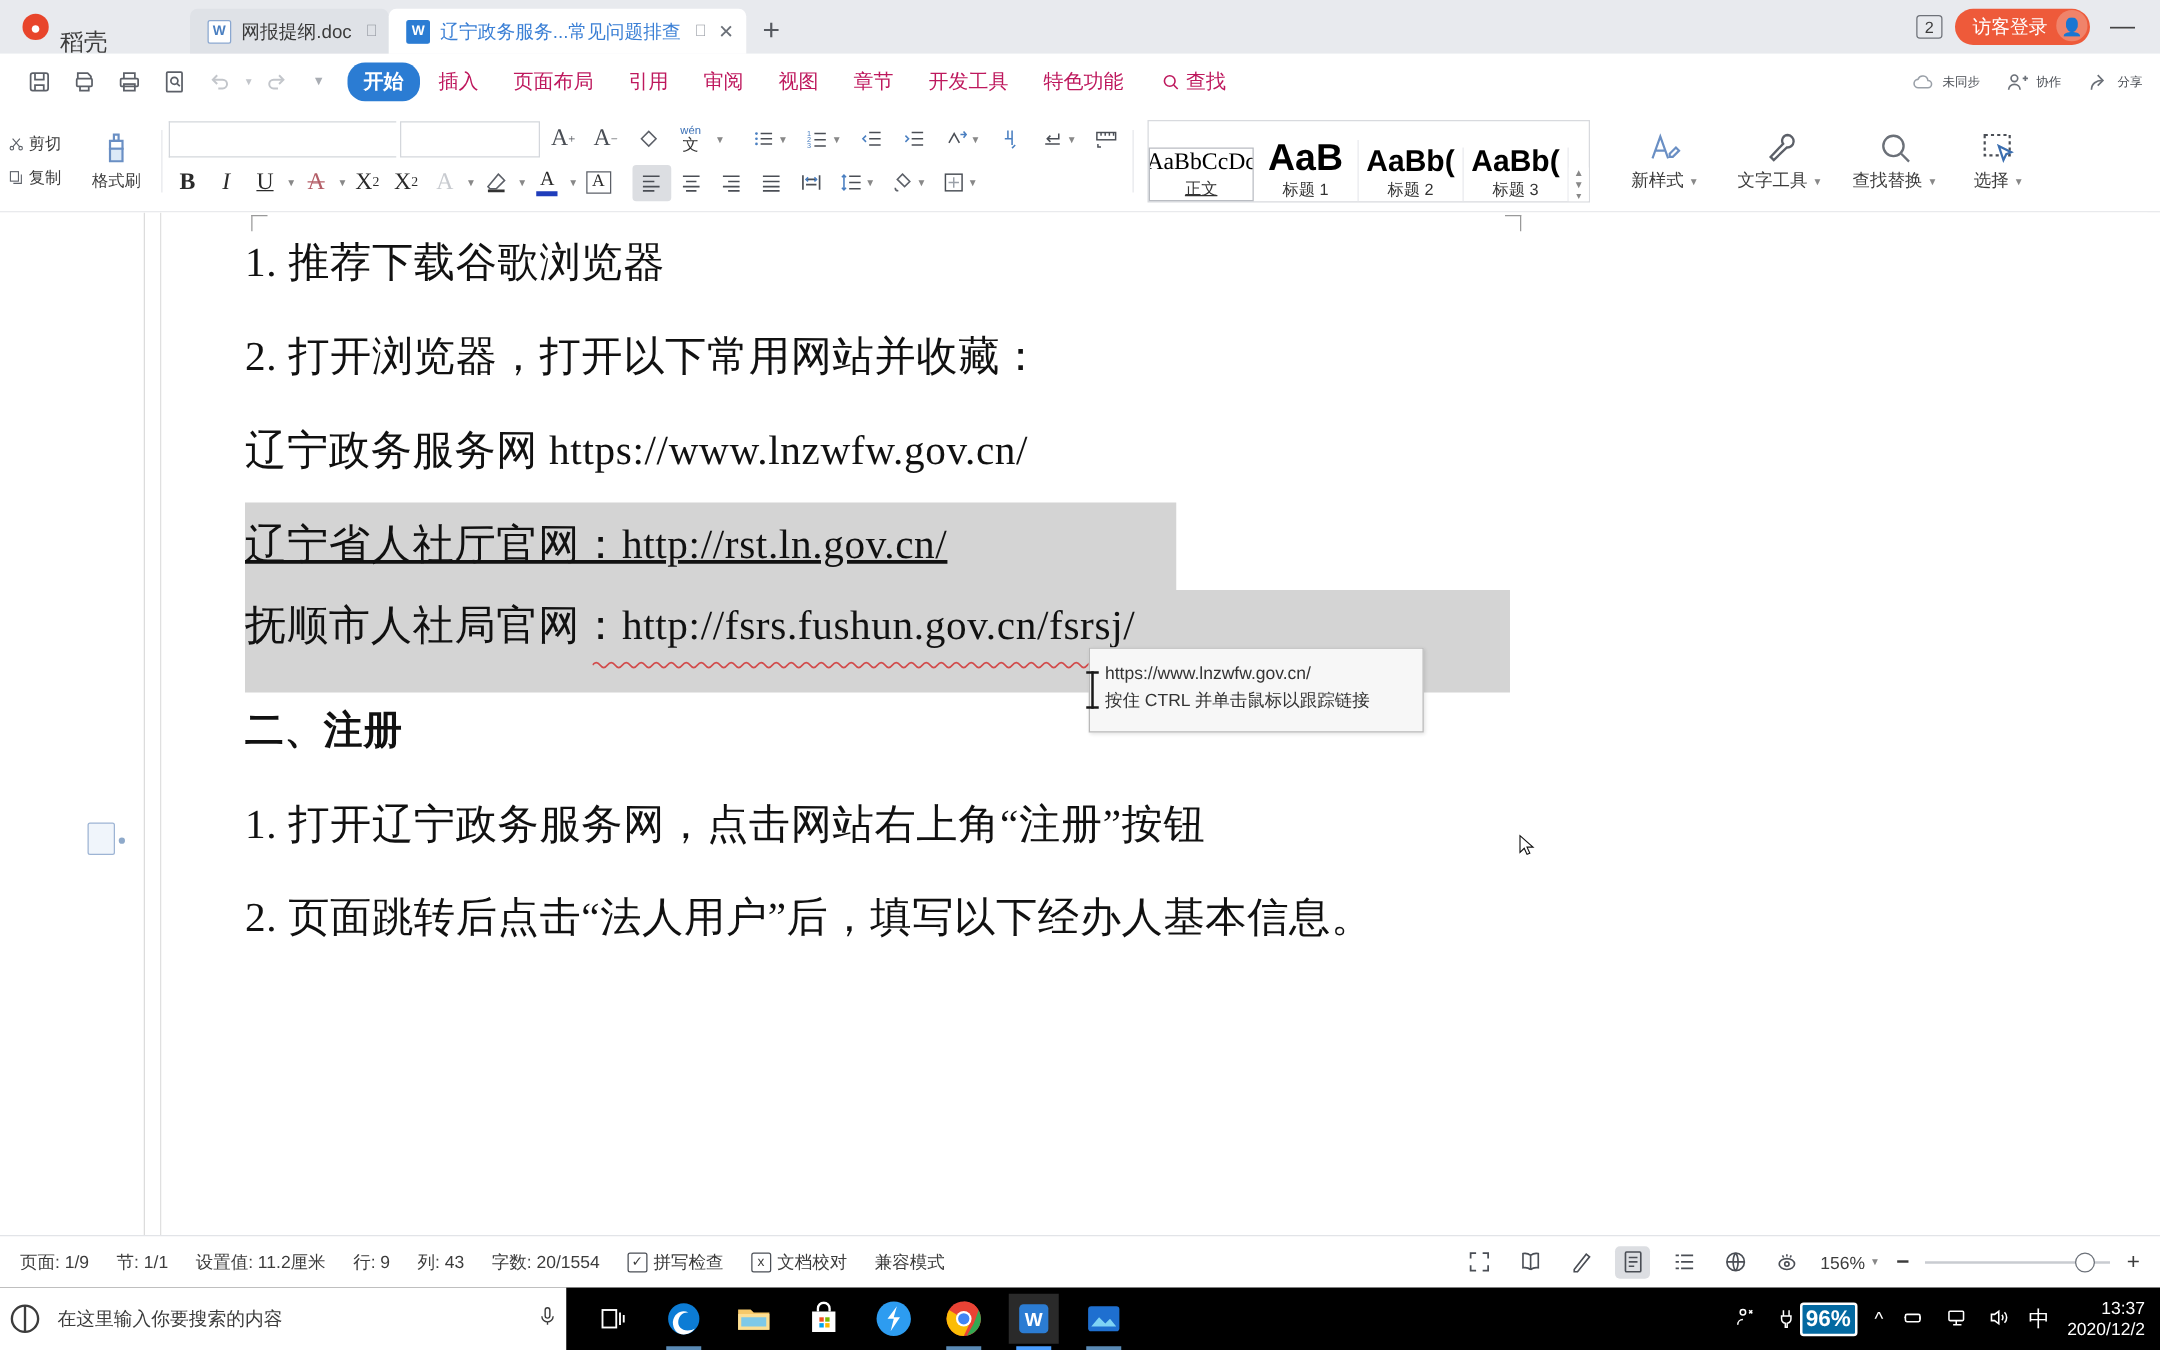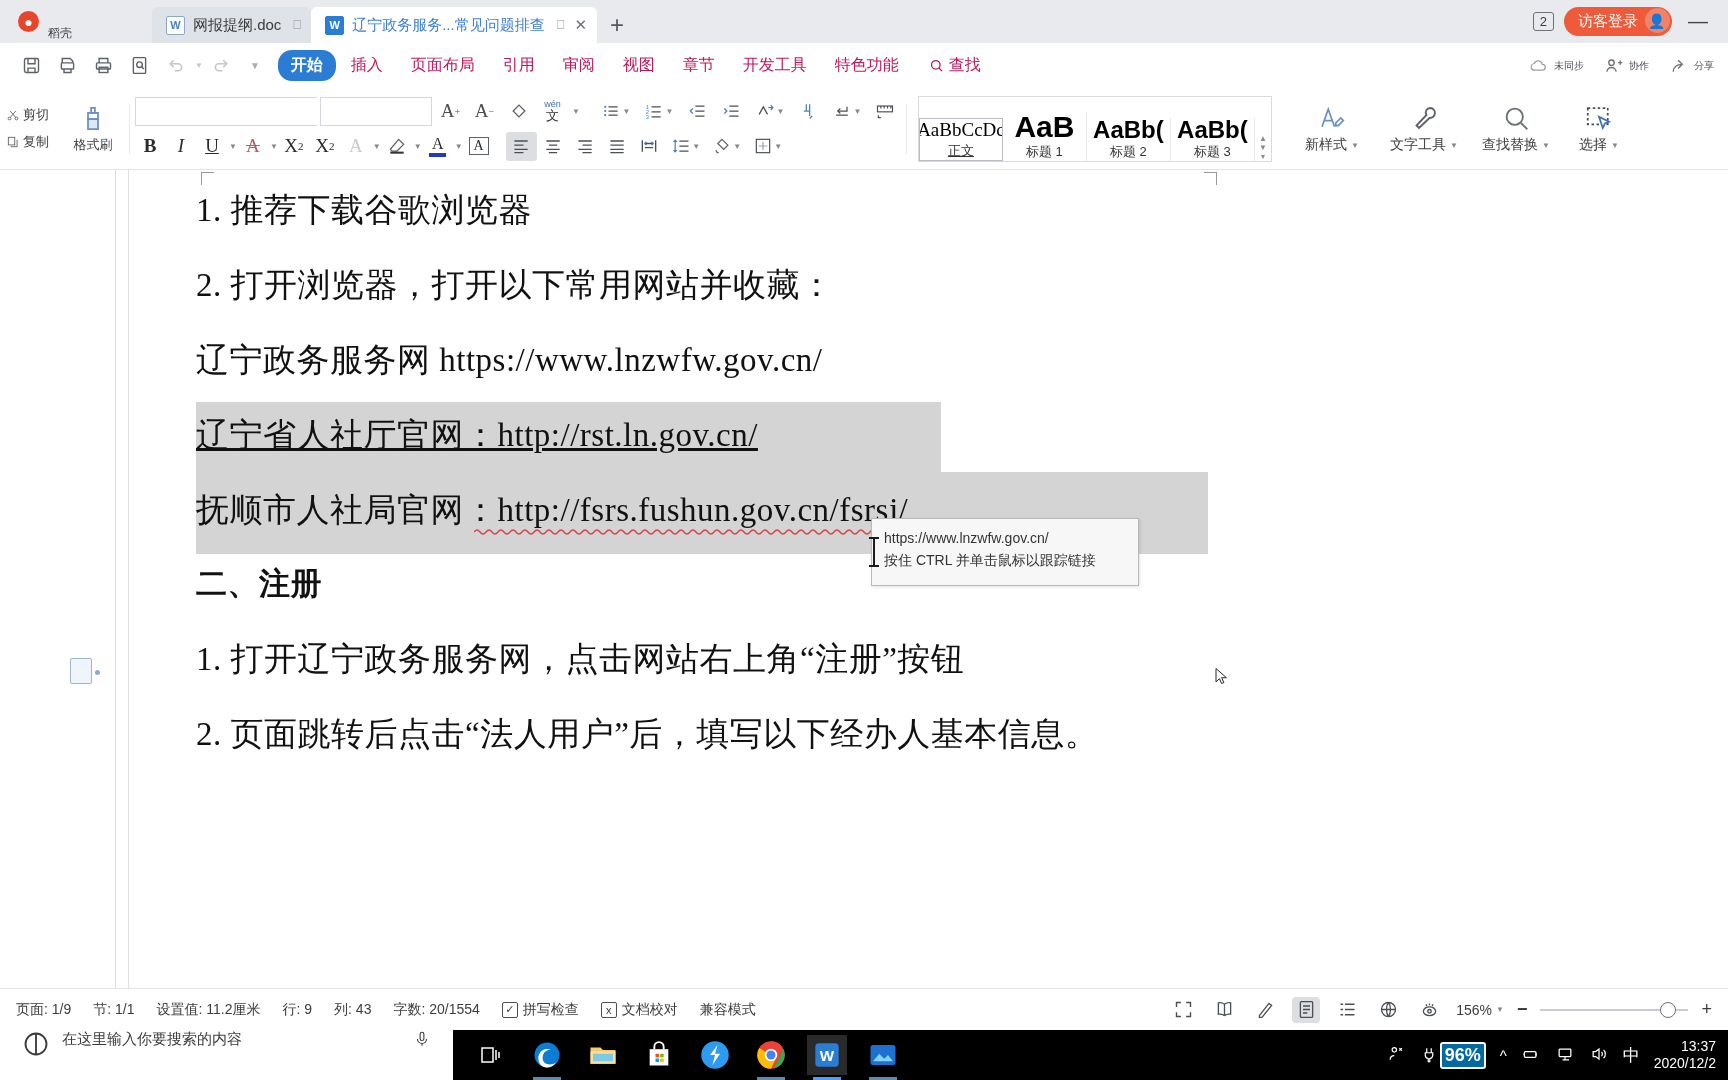--- a/index.html
+++ b/index.html
@@ -20,21 +20,21 @@
   .wps-logo {
     width: 152px; height: 43px; display: flex; align-items: center;
     padding-left: 18px; gap: 9px;
   }
   .wps-logo .mark {
     width: 21px; height: 21px; border-radius: 50%;
     background: #e8452b; position: relative;
     display: flex; align-items: center; justify-content: center;
     color: #fff; font-size: 14px; font-weight: bold;
   }
-  .wps-logo .txt { font-size: 12px; color: #3c3c3c; margin-top: 24px; }
+  .wps-logo .txt { font-size: 19px; color: #3c3c3c; margin-top: 24px; }
 
   .tab {
     height: 36px; display: flex; align-items: center;
     padding: 0 10px 0 14px; gap: 8px;
     font-size: 15px; color: #3c3c3c;
     background: #dfe2e7;
     border-top-left-radius: 6px; border-top-right-radius: 6px;
     position: relative;
   }
   .tab.active { background: #fff; color: #3a7fd5; }
@@ -232,22 +232,22 @@
                   border: 1.8px solid #6b7078; border-radius: 50%; background: #fff; }
   .minus { font-size: 18px; color: #3c3c3c; font-weight: bold; }
   .plus { font-size: 18px; color: #3c3c3c; }
 
   
   .taskbar {
     position: absolute; top: 1030px; left: 0; width: 1728px; height: 50px;
     background: #000; display: flex; align-items: center;
   }
   .start-area {
-    width: 453px; height: 50px; background: #fff; display: flex; align-items: flex-start;
-    gap: 12px; padding: 0 22px;
+    width: 453px; height: 50px; background: #fff; display: flex; align-items: center;
+    gap: 12px; padding: 0 6px;
   }
   .winlogo { width: 28px; height: 28px; display:flex; align-items:center; justify-content:center;}
   .search-txt { font-size: 15px; color: #3c3c3c; flex: 1; }
   .mic { color: #3c3c3c; }
   .tb-icons { display: flex; align-items: center; gap: 16px; padding-left: 18px; }
   .tb-ic { width: 40px; height: 40px; display: flex; align-items: center; justify-content: center;
            position: relative; }
   .tb-ic.active { background: #2a2a2a; }
   .tb-ic.active::after { content:''; position: absolute; bottom: -5px; left: 6px; width: 28px;
                          height: 3px; background: #4a9eff; }
@@ -640,21 +640,21 @@
     <div class="cm tl" style="left:72px; top:2px;"></div>
     <div class="cm tr" style="left:1075px; top:2px;"></div>
 
     <div class="hl-block" style="left:67px; top:232px; width:745px; height:70px;"></div>
     <div class="hl-block" style="left:67px; top:302px; width:1012px; height:82px;"></div>
 
     <div class="ptext" style="left:67px; top:18px;">1. 推荐下载谷歌浏览器</div>
     <div class="ptext" style="left:67px; top:93px;">2. 打开浏览器，打开以下常用网站并收藏：</div>
     <div class="ptext" style="left:67px; top:168px;">辽宁政务服务网 https://www.lnzwfw.gov.cn/</div>
     <div class="ptext" style="left:67px; top:243px;text-decoration:underline;">辽宁省人社厅官网：http://rst.ln.gov.cn/</div>
-    <div class="ptext" style="left:67px; top:318px;">抚顺市人社局官网：http://fsrs.fushun.gov.cn/fsrsj/</div>
+    <div class="ptext" style="left:67px; top:308px;">抚顺市人社局官网：http://fsrs.fushun.gov.cn/fsrsj/</div>
     <div class="ptext heading" style="left:67px; top:393px;">二、注册</div>
     <div class="ptext" style="left:67px; top:467px;">1. 打开辽宁政务服务网，点击网站右上角“注册”按钮</div>
     <div class="ptext" style="left:67px; top:542px;">2. 页面跳转后点击“法人用户”后，填写以下经办人基本信息。</div>
 
     <svg style="position:absolute;left:345px;top:358px;width:600px;height:8px">
       <path d="M0 4 q3 -4 6 0 t6 0 t6 0 t6 0 t6 0 t6 0 t6 0 t6 0 t6 0 t6 0 t6 0 t6 0 t6 0 t6 0 t6 0 t6 0 t6 0 t6 0 t6 0 t6 0 t6 0 t6 0 t6 0 t6 0 t6 0 t6 0 t6 0 t6 0 t6 0 t6 0 t6 0 t6 0 t6 0 t6 0 t6 0 t6 0 t6 0 t6 0 t6 0 t6 0 t6 0 t6 0 t6 0 t6 0 t6 0 t6 0 t6 0 t6 0 t6 0 t6 0 t6 0 t6 0 t6 0 t6 0 t6 0 t6 0 t6 0 t6 0 t6 0 t6 0 t6 0 t6 0 t6 0 t6 0 t6 0 t6 0 t6 0 t6 0 t6 0 t6 0 t6 0 t6 0 t6 0 t6 0 t6 0 t6 0 t6 0 t6 0 t6 0 t6 0 t6 0 t6 0 t6 0 t6 0 t6 0 t6 0 t6 0 t6 0 t6 0 t6 0 t6 0 t6 0 t6 0 t6 0 t6 0 t6 0" fill="none" stroke="#d24b4b" stroke-width="1.4"></path>
     </svg>
 
     <div class="tooltip">
       <div>https://www.lnzwfw.gov.cn/</div>

